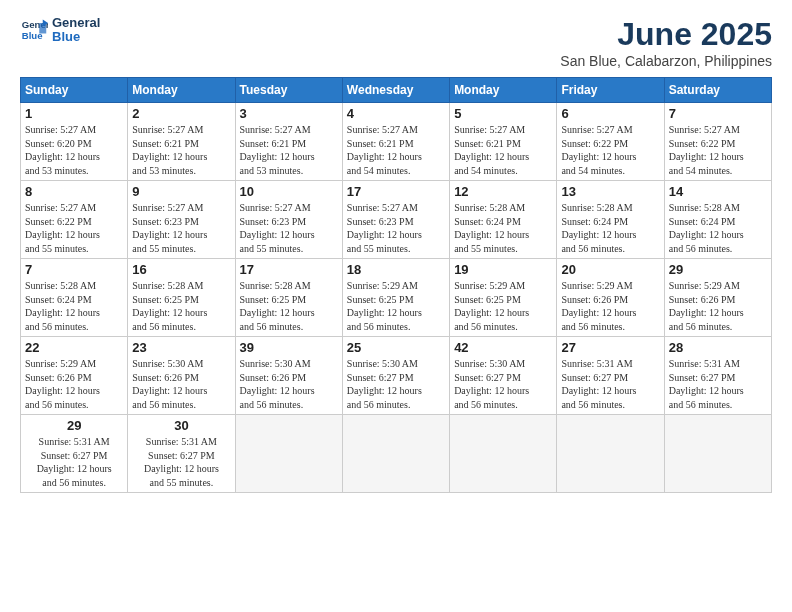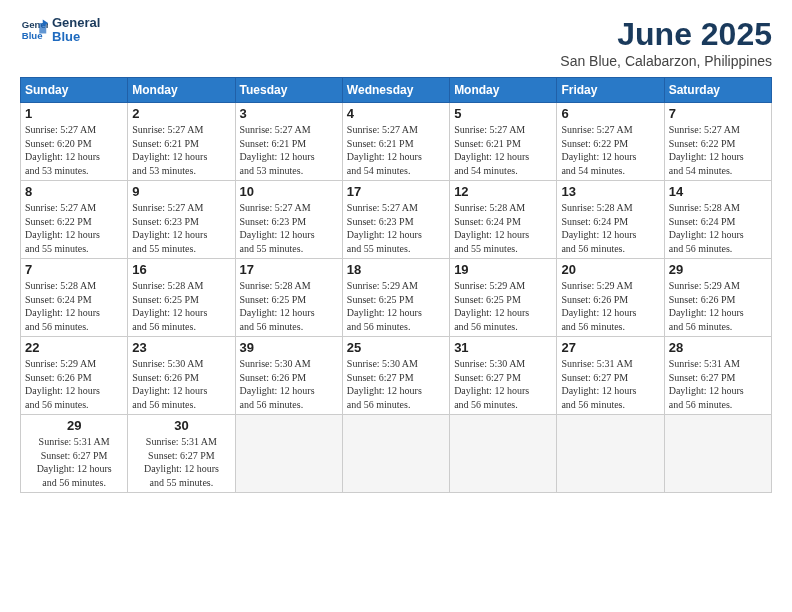--- a/index.html
+++ b/index.html
@@ -221,21 +221,21 @@
           </td>
           <td>
             <span class="day-num">39</span>
             <div class="day-info">Sunrise: 5:30 AM<br>Sunset: 6:26 PM<br>Daylight: 12 hours<br>and 56 minutes.</div>
           </td>
           <td>
             <span class="day-num">25</span>
             <div class="day-info">Sunrise: 5:30 AM<br>Sunset: 6:27 PM<br>Daylight: 12 hours<br>and 56 minutes.</div>
           </td>
           <td>
-            <span class="day-num">31</span>
+            <span class="day-num">42</span>
             <div class="day-info">Sunrise: 5:30 AM<br>Sunset: 6:27 PM<br>Daylight: 12 hours<br>and 56 minutes.</div>
           </td>
           <td>
             <span class="day-num">27</span>
             <div class="day-info">Sunrise: 5:31 AM<br>Sunset: 6:27 PM<br>Daylight: 12 hours<br>and 56 minutes.</div>
           </td>
           <td>
             <span class="day-num">28</span>
             <div class="day-info">Sunrise: 5:31 AM<br>Sunset: 6:27 PM<br>Daylight: 12 hours<br>and 56 minutes.</div>
           </td>

